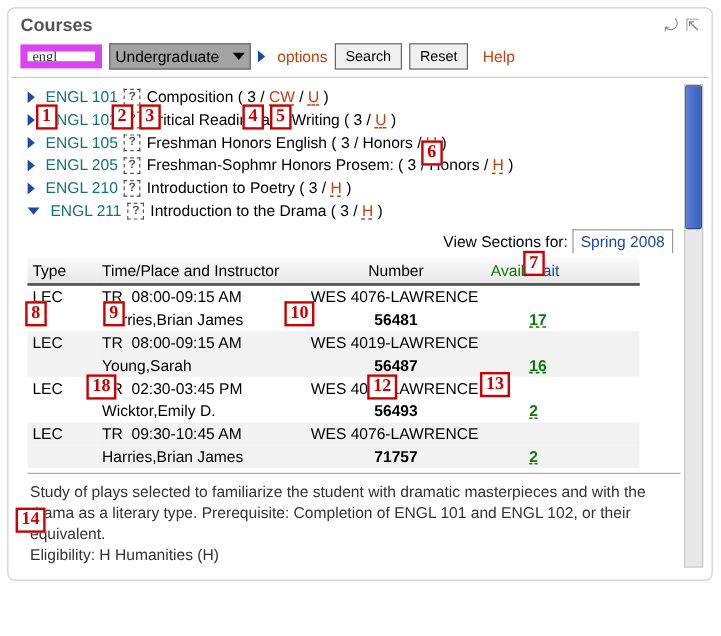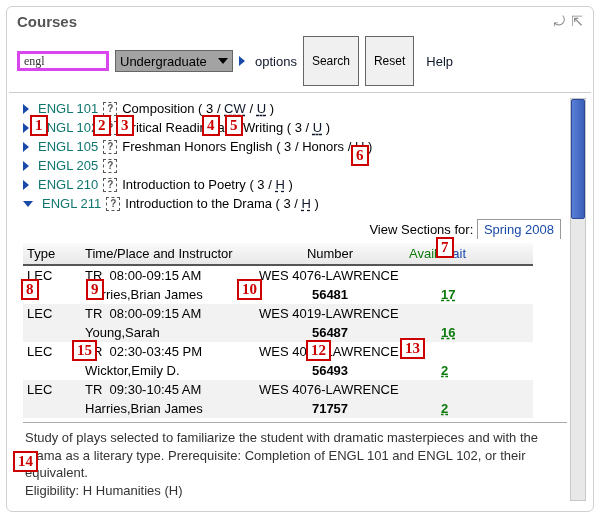--- a/index.html
+++ b/index.html
@@ -28,23 +28,23 @@
   }
   .hdr h1 { margin: 0; font-size: 15px; font-weight: bold; color: #555; }
   .hdr-icons { display:flex; gap:6px; color:#888; font-size:14px;}
   .toolbar {
     padding: 4px 10px 6px 10px;
     display: flex;
     align-items: center;
     gap: 6px;
   }
   .search-input {
-    width: 92px;
+    width: 68px;
     height: 20px;
-    border: 3px solid #d946ef;
+    border: 6px solid #d946ef;
     font-family: "Comic Sans MS", cursive;
     font-size: 12px;
     padding: 0 4px;
     color: #333;
   }
   .level-select {
     width: 118px;
     height: 22px;
     border: 1px solid #666;
     background: #a3a3a3;
@@ -71,26 +71,26 @@
     display: inline-block;
     margin-right: 4px;
   }
   .tri-select {
     width: 0; height: 0;
     border-left: 5px solid transparent;
     border-right: 5px solid transparent;
     border-top: 6px solid #000;
     display: inline-block;
   }
-  .link { color: #0f172a; cursor: pointer; }
+  .link { color: #c2410c; cursor: pointer; }
   .btn {
     border: 1px solid #666;
     background: #f0f0f0;
     font-size: 12px;
-    padding: 17px 8px;
+    padding: 3px 8px;
     cursor: pointer;
   }
   .content {
     border-top: 1px solid #ccc;
     margin: 0 2px;
     padding: 4px 0 0 0;
     position: relative;
   }
   .scroll-wrap { position: relative; }
   .scroll-track {
@@ -229,20 +229,21 @@
         <div class="course-row">
           <span class="tri-right"></span>
           <span class="course-code">ENGL 105</span>
           <span class="q-icon">?</span>
           <span><span>Freshman Honors English ( 3 / Honors / </span><span class="link u-dash">U</span><span></span><span class="link u-dash"></span><span> )</span></span>
         </div>
         <div class="course-row">
           <span class="tri-right"></span>
           <span class="course-code">ENGL 205</span>
           <span class="q-icon">?</span>
+          <span><span>Freshman-Sophmr Honors Prosem: ( 3 / Honors / </span><span class="link u-dash">H</span><span></span><span class="link u-dash"></span><span> )</span></span>
         </div>
         <div class="course-row">
           <span class="tri-right"></span>
           <span class="course-code">ENGL 210</span>
           <span class="q-icon">?</span>
           <span><span>Introduction to Poetry ( 3 / </span><span class="link u-dash">H</span><span></span><span class="link u-dash"></span><span> )</span></span>
         </div>
         <div class="course-row">
           <span class="tri-down"></span>
           <span class="course-code">ENGL 211</span>
@@ -327,19 +328,19 @@
     <div class="marker" style="top:22px; left:21px">1</div>
     <div class="marker" style="top:22px; left:84px">2</div>
     <div class="marker" style="top:22px; left:107px">3</div>
     <div class="marker" style="top:22px; left:193px">4</div>
     <div class="marker" style="top:22px; left:216px">5</div>
     <div class="marker" style="top:52px; left:342px">6</div>
     <div class="marker" style="top:144px;left:427px">7</div>
     <div class="marker" style="top:186px;left:12px">8</div>
     <div class="marker" style="top:186px;left:77px">9</div>
     <div class="marker" style="top:186px;left:228px">10</div>
-    <div class="marker" style="top:247px;left:63px">15</div>
+    <div class="marker" style="top:247px;left:63px">18</div>
     <div class="marker" style="top:247px;left:297px">12</div>
     <div class="marker" style="top:245px;left:391px">13</div>
     <div class="marker" style="top:358px;left:4px">14</div>
 
   </div>
 </div>
 
 </body></html>

